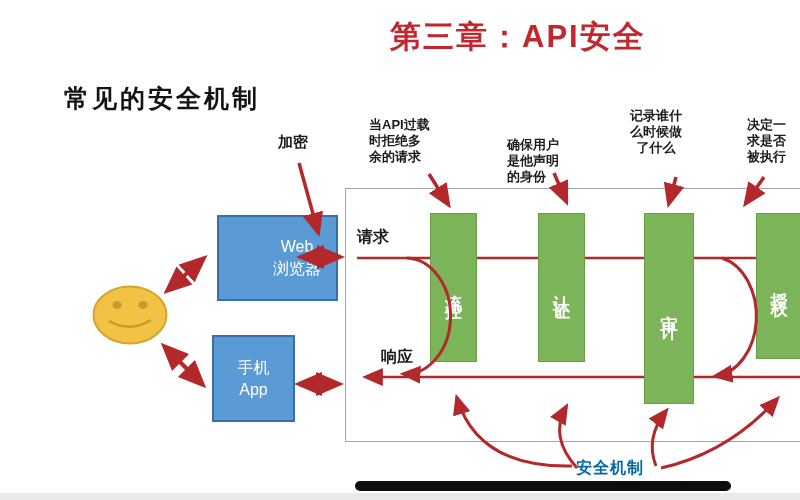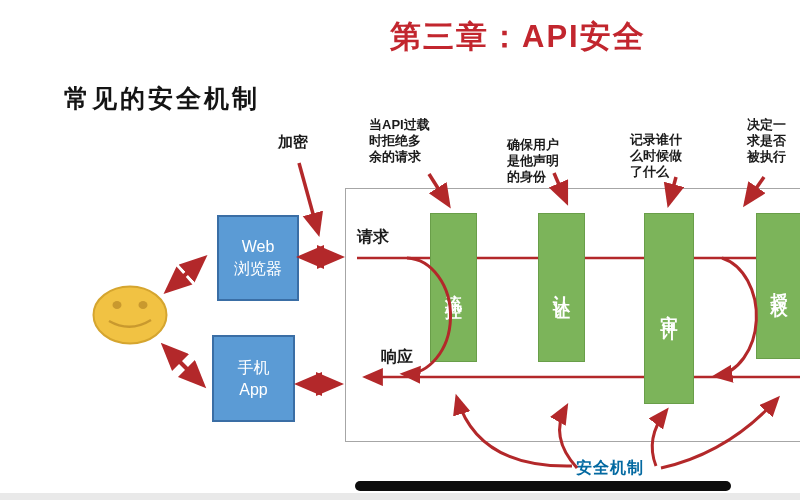--- a/index.html
+++ b/index.html
@@ -6,21 +6,21 @@
   #canvas{position:relative;width:800px;height:500px;background:#ffffff;overflow:hidden;
           font-family:"Liberation Sans","DejaVu Sans",sans-serif;}
   .abs{position:absolute;}
   .title{left:390px;top:16px;font-size:31px;font-weight:bold;color:#c2262e;letter-spacing:2px;white-space:nowrap;}
   .heading{left:64px;top:82px;font-size:25px;font-weight:bold;color:#141414;letter-spacing:3px;white-space:nowrap;}
   .ann{font-size:13px;font-weight:bold;color:#1b1b1b;line-height:16px;white-space:pre-line;}
   .enc{left:278px;top:133px;font-size:15px;font-weight:bold;color:#1b1b1b;}
   .gateway{left:345px;top:188px;width:500px;height:252px;border:1px solid #a6a6a6;background:#fff;}
   .bluebox{background:#5b9bd5;border:2px solid #3a6ea5;color:#fff;display:flex;align-items:center;justify-content:center;
            text-align:center;font-size:16px;line-height:22px;white-space:pre-line;}
-  .webbox{left:217px;top:215px;width:78px;height:82px;}
+  .webbox{left:217px;top:215px;width:78px;height:82px;padding-left:39px;}
   .appbox{left:212px;top:335px;width:79px;height:83px;}
   .bar{background:#7cb45a;border:1px solid #699e49;color:#fff;display:flex;align-items:center;justify-content:center;
        font-size:17px;font-weight:bold;writing-mode:vertical-rl;text-orientation:upright;letter-spacing:7px;}
   .bar1{left:430px;top:213px;width:45px;height:147px;}
   .bar2{left:538px;top:213px;width:45px;height:147px;}
   .bar3{left:644px;top:213px;width:48px;height:189px;}
   .bar4{left:756px;top:213px;width:44px;height:144px;}
   .flowlabel{font-size:16px;font-weight:bold;color:#1b1b1b;text-align:center;}
   .reqlabel{left:357px;top:227px;}
   .resplabel{left:355px;top:347px;padding-left:26px;}
@@ -77,21 +77,21 @@
   <div class="abs title">第三章：API安全</div>
   <div class="abs heading">常见的安全机制</div>
   <div class="abs enc">加密</div>
 
   <div class="abs ann" style="left:369px;top:117px;">当API过载
 时拒绝多
 余的请求</div>
   <div class="abs ann" style="left:507px;top:117px;margin-top:20px;">确保用户
 是他声明
 的身份</div>
-  <div class="abs ann" style="left:630px;top:132px;">记录谁什
+  <div class="abs ann" style="left:630px;top:108px;text-align:center;">记录谁什
 么时候做
 了什么</div>
   <div class="abs ann" style="left:747px;top:117px;">决定一
 求是否
 被执行</div>
 
   <div class="abs flowlabel reqlabel">请求</div>
   <div class="abs flowlabel resplabel">响应</div>
   <div class="abs mech">安全机制</div>
 

